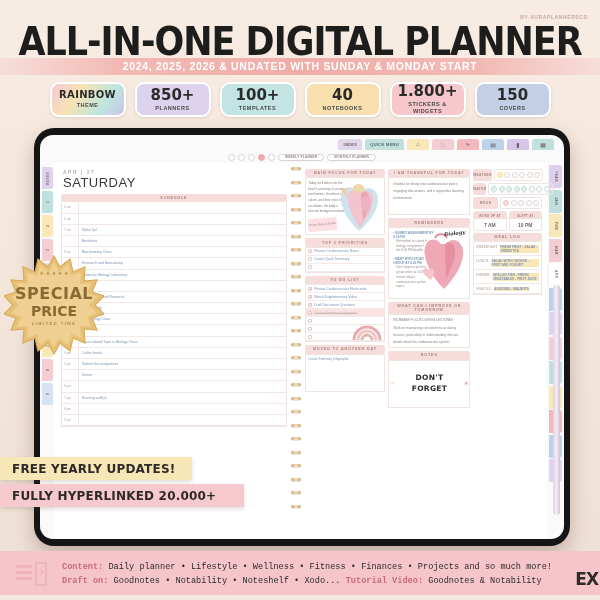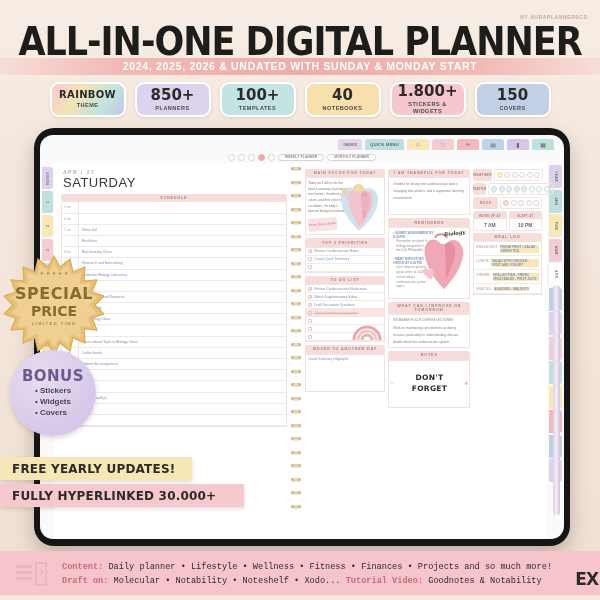--- a/index.html
+++ b/index.html
@@ -24,21 +24,21 @@
 
   
   .badges { position:absolute; top:82px; left:0; width:600px; display:flex; justify-content:center; gap:9px; }
   .badge { width:76px; height:35px; border-radius:9px; display:flex; flex-direction:column;
     align-items:center; justify-content:center; box-shadow:0 1px 3px rgba(120,90,80,.18);
     border:2px solid #fff; overflow:hidden; }
   .badge .big { font-size:15px; font-weight:900; color:#2b2b2b; line-height:1; font-family:"DejaVu Sans",sans-serif; }
   .badge .big.sm { font-size:10px; letter-spacing:.3px; }
   .badge .lbl { font-size:5.5px; font-weight:700; letter-spacing:.5px; color:#4a4a4a; margin-top:2px; text-align:center; line-height:1.25; }
   .b0 { background:linear-gradient(125deg,#f7c9d2,#f6e3b4 35%,#bfe6dd 70%,#c9c4ea); }
-  .b1 { background:#ded3ef; } .b2 { background:#c3e4e2; } .b3 { background:#f8dfae; }
+  .b1 { background:#ded3ef; } .b2 { background:#c3e4e2;border-radius:10px; } .b3 { background:#f8dfae; }
   .b4 { background:#f6c7cd; } .b5 { background:#c3cfe4; }
 
   
   .tablet { position:absolute; left:34px; top:128px; width:536px; height:418px;
     background:#151515; border-radius:20px; box-shadow:0 9px 20px rgba(110,80,70,.35);
     padding:7px 6px; }
   .screen { width:100%; height:100%; background:#fbfafb; border-radius:13px; overflow:hidden; position:relative; }
 
   
   .toolbar { position:absolute; top:0; left:0; right:0; height:16px; display:flex; align-items:center;
@@ -576,45 +576,37 @@
       <polygon points="50,7 55,17 64,10 67,21 77,17 76,29 87,28 83,38 93,42 85,50 93,58 83,62 87,72 76,71 77,83 67,79 64,90 55,83 50,92 45,83 36,90 33,79 23,83 24,71 13,72 17,62 7,58 15,50 7,42 17,38 13,28 24,29 23,17 33,21 36,10 45,17" fill="#f2d9a0" opacity=".65"></polygon>
       <text x="50" y="20" text-anchor="middle" font-size="5" fill="#b08f4d" font-family="DejaVu Sans">★ ★ ★ ★ ★</text>
     </svg>
     <div class="sb-text">
       <div class="s1">SPECIAL</div>
       <div class="s2">PRICE</div>
       <div class="s3">LIMITED TIME</div>
     </div>
   </div>
 
-  <div class="bonus">
-    <div class="bt">BONUS</div>
-    <ul id="bonuslist">
-        <li>• Stickers</li>
-        <li>• Widgets</li>
-        <li>• Covers</li>
-      </ul>
-  </div>
 
   <div class="banner bn2">FREE YEARLY UPDATES!</div>
-  <div class="banner bn3">FULLY HYPERLINKED 30.000+</div>
+  <div class="banner bn3">FULLY HYPERLINKED 20.000+</div>
 
   <div class="footer">
     <svg class="flogo" viewBox="0 0 40 26">
       <path d="M4 4 H20 V7 H4 Z M4 10 H20 V13 H4 Z M4 16 H20 V19 H4 Z" fill="#e8a7b0"></path>
       <path d="M24 2 L34 2 L34 24 L24 24 Z" fill="none" stroke="#e8a7b0" stroke-width="2"></path>
       <path d="M28 8 L31 11 L28 14" fill="none" stroke="#e8a7b0" stroke-width="1.5"></path>
     </svg>
     <div class="ftext">
       <div>
         <b>Content:</b>
         <span>Daily planner • Lifestyle • Wellness • Fitness • Finances • Projects and so much more!</span>
       </div>
       <div>
         <b>Draft on:</b>
-        <span>Molecular • Notability • Noteshelf • Xodo...</span>
+        <span>Goodnotes • Notability • Noteshelf • Xodo...</span>
         <b>Tutorial Video:</b>
         <span>Goodnotes &amp; Notability</span>
       </div>
     </div>
     <div class="exc">EX</div>
   </div>
 </div>
 
 </body></html>

